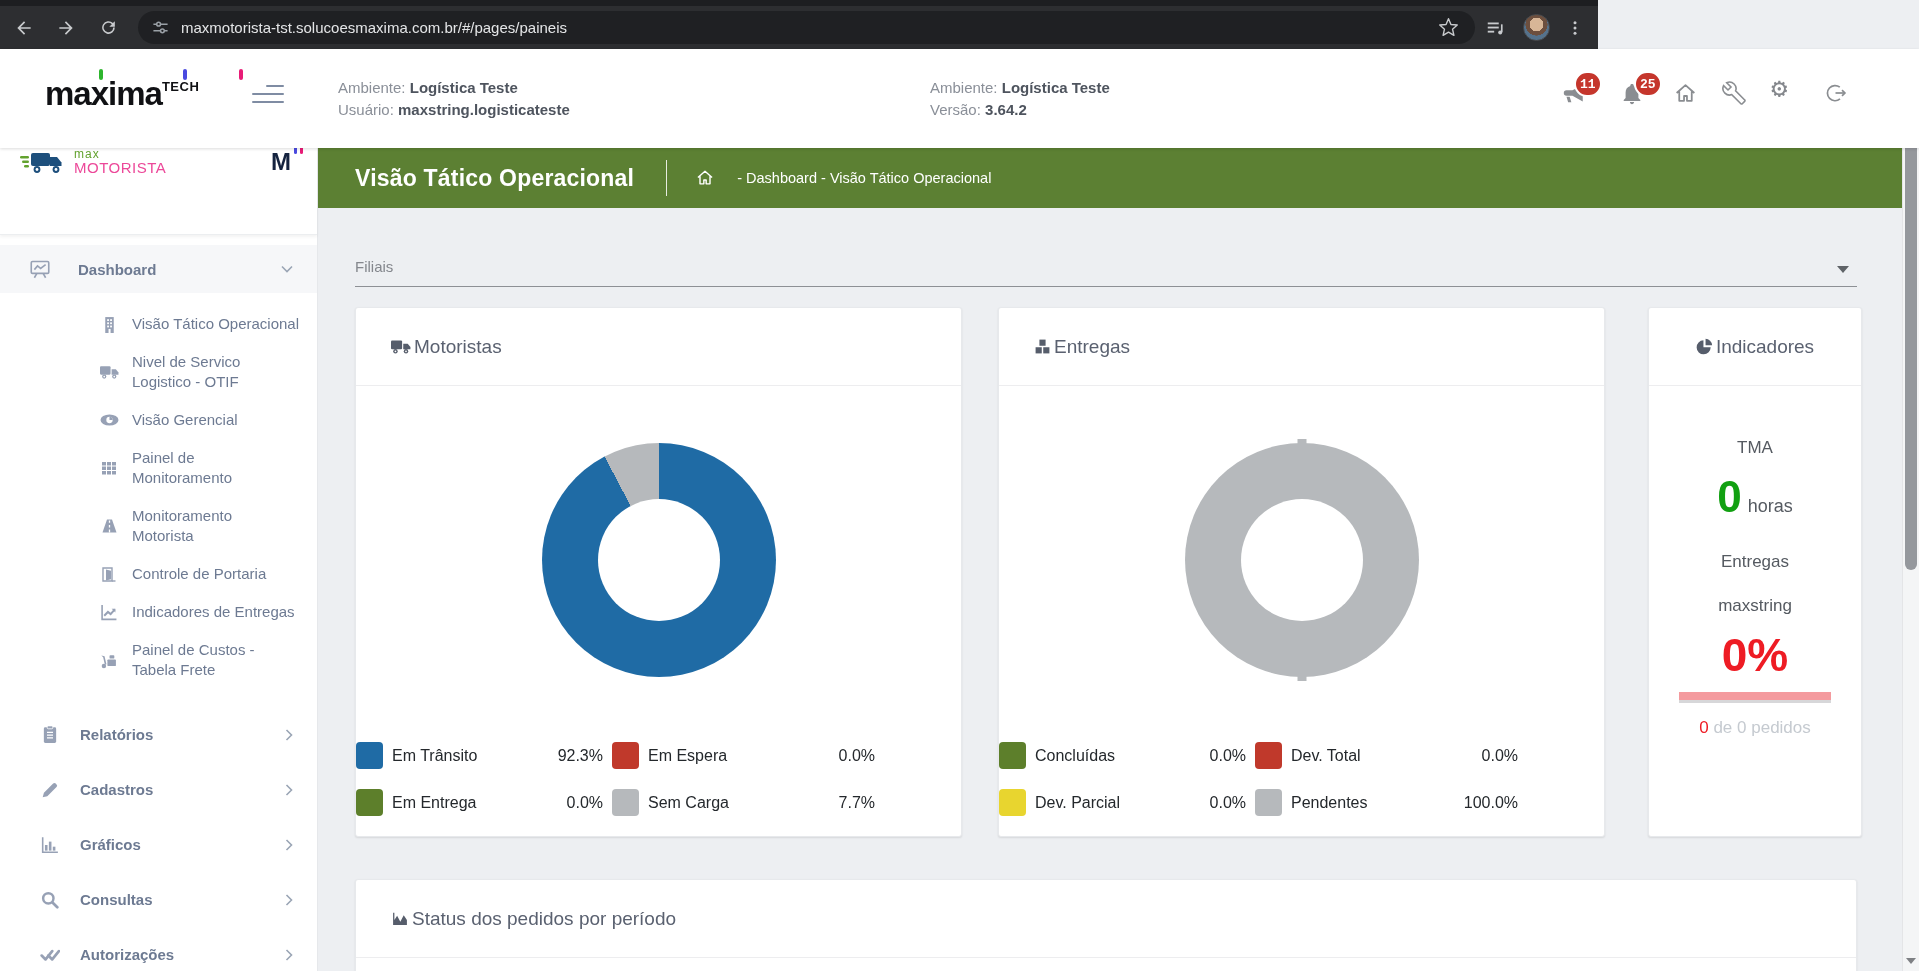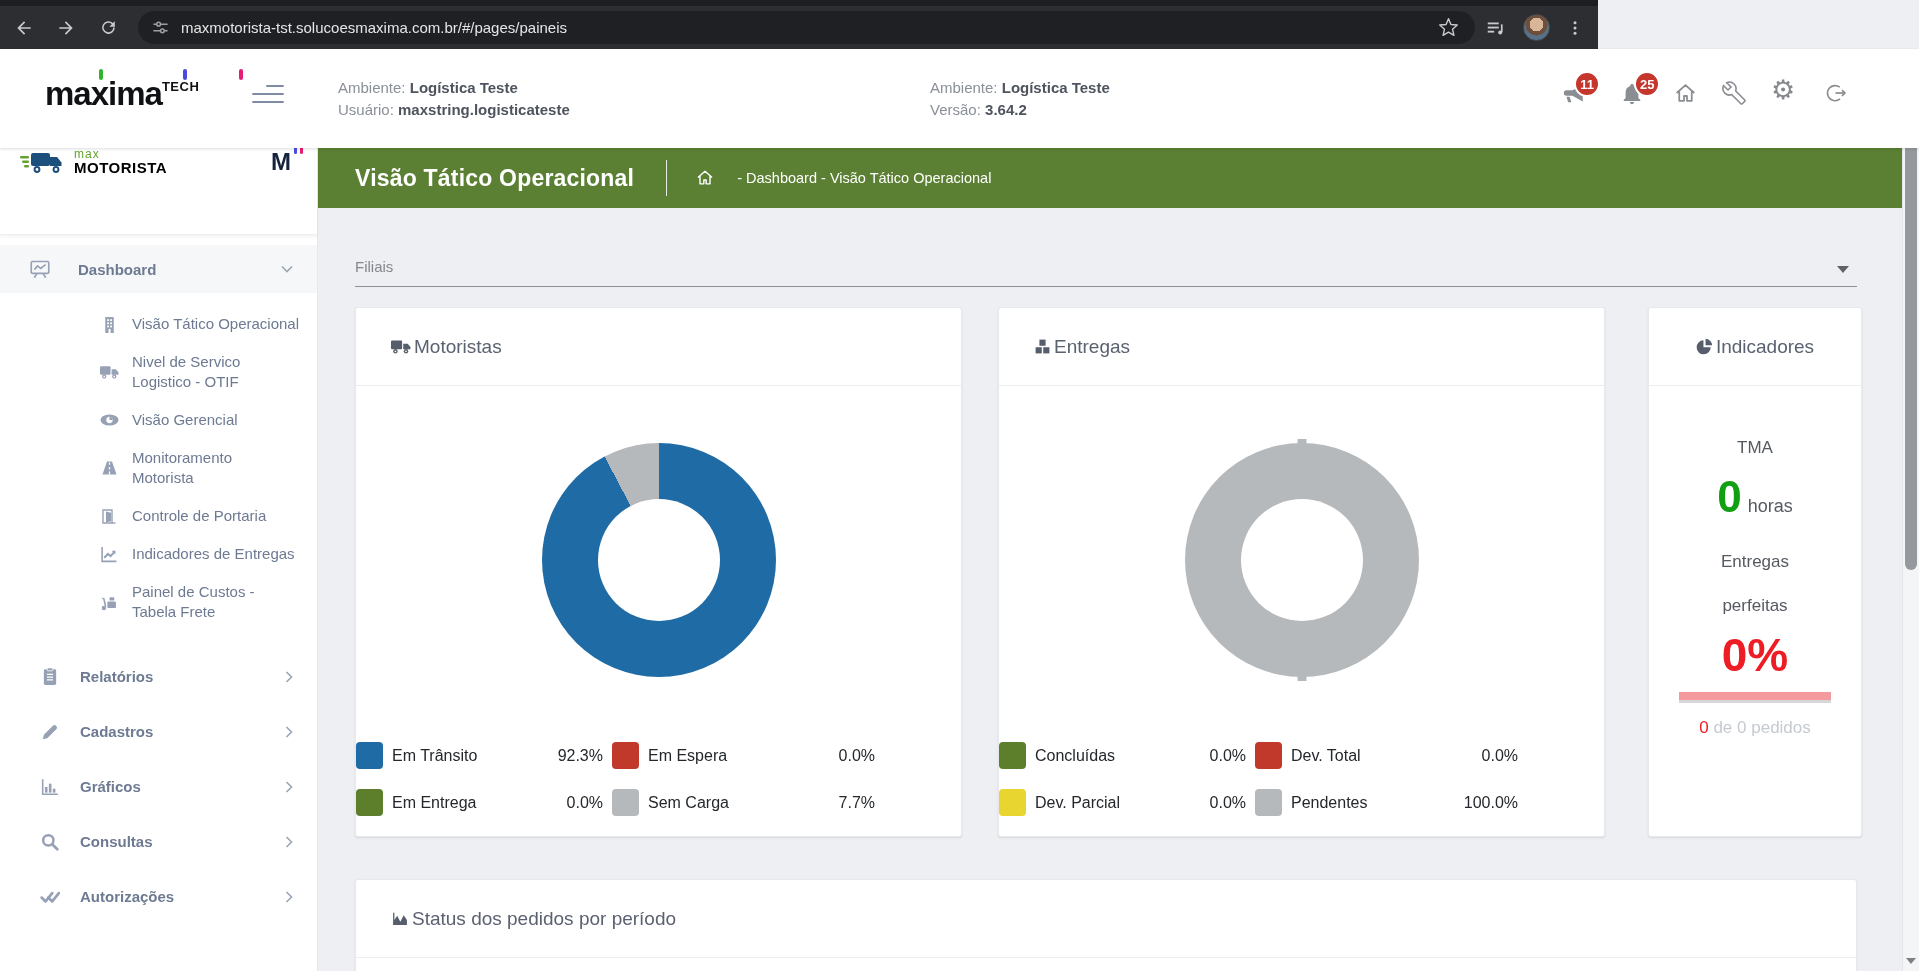--- a/index.html
+++ b/index.html
@@ -28,34 +28,34 @@
   .brand-sub { font-size:13px; font-weight:bold; color:#101114; vertical-align:14px; letter-spacing:.5px; }
   .tick { position:absolute; width:4px; height:11px; border-radius:2px; top:-6px; }
   .tick.g{ left:54px; background:#2db52d; } .tick.b{ left:138px; background:#4a4ae0; } .tick.p{ left:194px; background:#e81c77; }
   .hamburger { position:absolute; left:252px; top:36px; width:32px; height:24px; cursor:pointer; }
   .hamburger span { display:block; height:2px; background:#7f8ca3; border-radius:1px; margin-top:6px; }
   .hamburger span:nth-child(1){ width:18px; margin-left:14px; margin-top:0; }
   .hamburger span:nth-child(2){ width:32px; } .hamburger span:nth-child(3){ width:32px; }
   .env-block { position:absolute; top:28px; font-size:15px; color:#8a8f98; line-height:22px; }
   .env-block b { color:#4e545e; }
   .env-1 { left:338px; } .env-2 { left:930px; }
-  .hicon { position:absolute; top:32px; color:#7c7f84; }
+  .hicon { position:absolute; top:32px; color:#7c7f84;font-family:Liberation Mono, monospace; }
   .badge { position:absolute; min-width:26px; height:26px; border-radius:13px; background:#c5362c;
     color:#fff; font-size:13px; font-weight:bold; display:flex; align-items:center; justify-content:center;
     top:-10px; left:14px; padding:0 4px; border:2px solid #fff; }
   .gear-glyph { font-size:27px; line-height:24px; color:#85888d; }
 
   
   .sidebar { position:absolute; left:0; top:148px; width:318px; bottom:0; background:#fff;
     border-right:1px solid #e6e8eb; z-index:2; }
   .side-logo-row { height:87px; border-bottom:1px solid #eceef0; box-shadow:0 2px 3px rgba(0,0,0,.05);
     display:flex; padding:0 26px 0 20px; }
   .ml-text { margin-left:6px; line-height:13px; }
   .ml-max { font-size:12px; color:#63a22f; letter-spacing:1px; }
-  .ml-name { font-size:15px; font-weight:bold; color:#000000; letter-spacing:.5px; }
+  .ml-name { font-size:15px; font-weight:normal; color:#ec4899; letter-spacing:.5px; }
   .mini-logo { margin-left:auto; font-size:24px; font-weight:bold; color:#15233f; position:relative; }
   .mini-logo i { position:absolute; width:3px; height:8px; border-radius:1.5px; top:-2px; font-style:normal; }
   .mini-logo i.b1{ right:-6px; background:#4a4ae0; } .mini-logo i.b2{ right:-12px; background:#e81c77; }
   .menu { padding-top:10px; font-size:15px; color:#6d7a92; }
   .menu-row { display:flex; align-items:center; height:48px; padding:0 24px 0 28px; cursor:pointer; }
   .menu-row.active-parent { background:#f6f7f9; }
   .menu-row .mi { width:24px; display:flex; justify-content:center; color:#97a1b5; }
   .menu-row .mlabel { margin-left:26px;font-weight:bold; }
   .menu-row .chev { margin-left:auto; color:#9aa5b5; }
   .submenu { padding:12px 0 6px 0; }
@@ -319,20 +319,38 @@
           <svg width="19" height="14" viewBox="0 0 18 12">
               <ellipse cx="9" cy="6" rx="8.5" ry="5.3" fill="currentColor"></ellipse>
               <circle cx="9" cy="6" r="3" fill="#fff"></circle>
               <path d="M9 3a3 3 0 013 3H9z" fill="currentColor"></path>
             </svg>
         </span>
         <span class="mlabel">Visão Gerencial</span>
       </div>
       <div class="sub-row">
         <span class="mi">
+          <svg width="16" height="16" viewBox="0 0 16 16">
+              <g fill="currentColor">
+                <rect x="1" y="2" width="4" height="3.5"></rect>
+                <rect x="6" y="2" width="4" height="3.5"></rect>
+                <rect x="11" y="2" width="4" height="3.5"></rect>
+                <rect x="1" y="6.5" width="4" height="3.5"></rect>
+                <rect x="6" y="6.5" width="4" height="3.5"></rect>
+                <rect x="11" y="6.5" width="4" height="3.5"></rect>
+                <rect x="1" y="11" width="4" height="3.5"></rect>
+                <rect x="6" y="11" width="4" height="3.5"></rect>
+                <rect x="11" y="11" width="4" height="3.5"></rect>
+              </g>
+            </svg>
+        </span>
+        <span class="mlabel" style="max-width:150px;">Painel de Monitoramento</span>
+      </div>
+      <div class="sub-row">
+        <span class="mi">
           <svg width="17" height="16" viewBox="0 0 16 16">
               <path d="M5.5 1.5h5L15 14.5H1z" fill="currentColor"></path>
               <path d="M8 2.5v2.2M8 7v2.6M8 11.6v2.9" stroke="#fff" stroke-width="1.3"></path>
             </svg>
         </span>
         <span class="mlabel" style="max-width:150px;">Monitoramento Motorista</span>
       </div>
       <div class="sub-row">
         <span class="mi">
           <svg width="16" height="17" viewBox="0 0 16 16">
@@ -551,21 +569,21 @@
             </svg>
         </span>
         <span>Indicadores</span>
       </div>
       <div class="ind-body">
         <div class="ind-tma-label">TMA</div>
         <div class="ind-tma-val">
           <span class="ind-zero">0</span><span class="ind-unit">horas</span>
         </div>
         <div class="ind-l1">Entregas</div>
-        <div class="ind-l2">perfeitas</div>
+        <div class="ind-l2">maxstring</div>
         <div class="ind-pct">0%</div>
         <div class="ind-bar"></div>
         <div class="ind-pedidos">
           <b>0</b><span> de 0 pedidos</span>
         </div>
       </div>
     </div>
   </div>
 
   <div class="card card-s">

